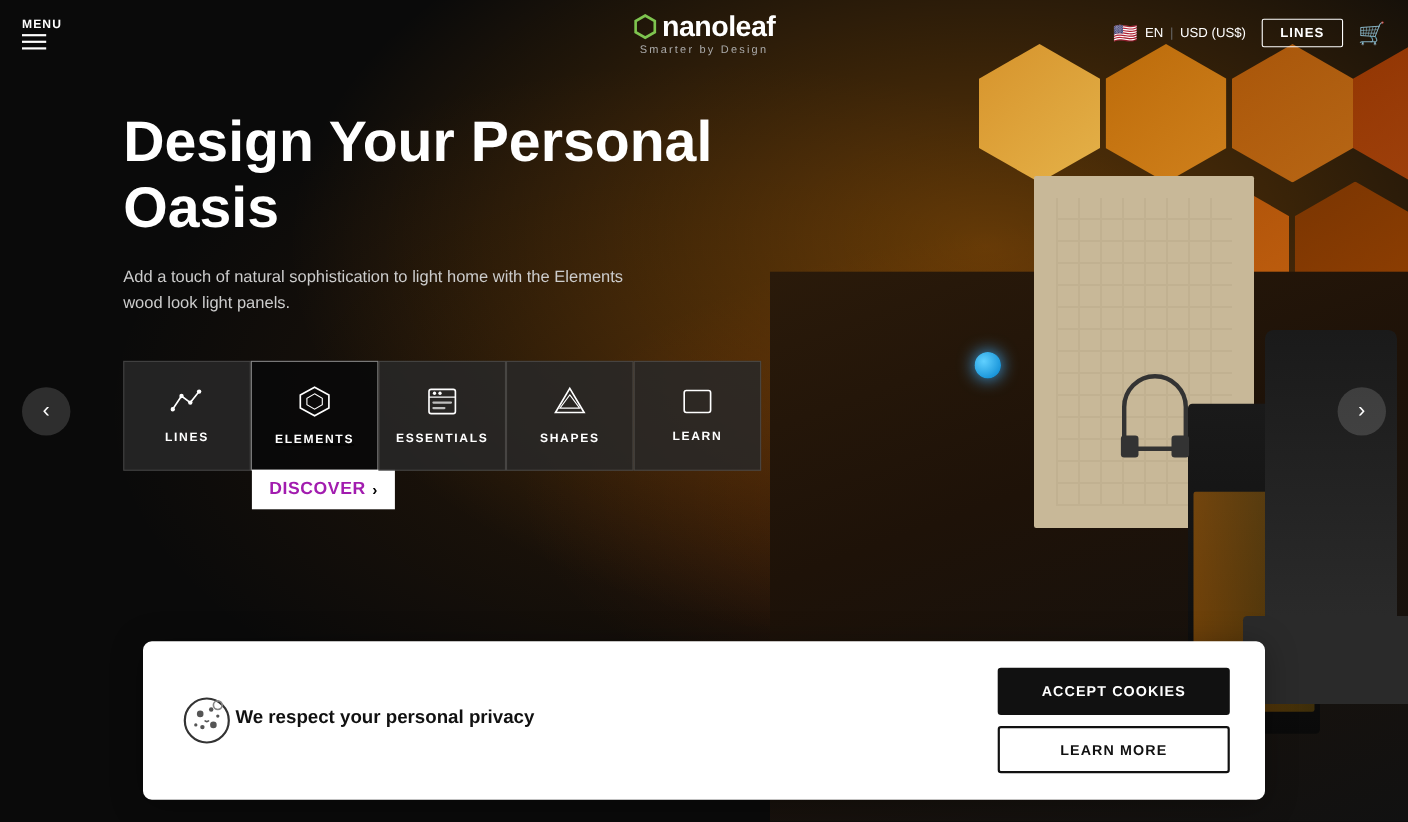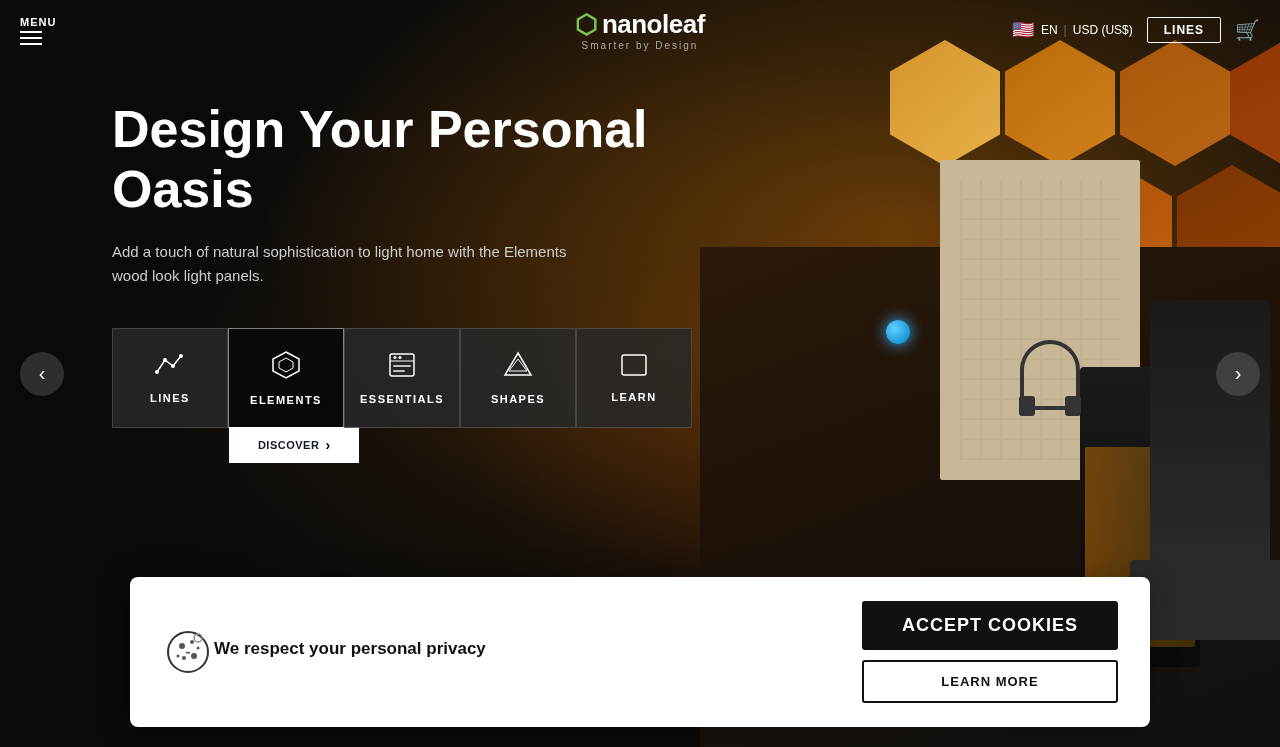--- a/index.html
+++ b/index.html
@@ -172,22 +172,22 @@
       width: 130px;
       height: 36px;
       background: #fff;
       display: flex;
       align-items: center;
       justify-content: center;
       gap: 6px;
       cursor: pointer;
     }
     .discover-label {
-      color: #0f172a;
-      font-size: 11px;
+      color: #a21caf;
+      font-size: 16px;
       font-weight: 700;
       letter-spacing: 0.5px;
     }
     .discover-arrow {
       color: #000;
       font-size: 14px;
       font-weight: 700;
     }
 
     
@@ -255,21 +255,21 @@
       display: flex;
       flex-direction: column;
       gap: 10px;
       flex-shrink: 0;
     }
     .cookie-accept-btn {
       background: #111;
       color: #fff;
       border: none;
       padding: 14px 40px;
-      font-size: 18px;
+      font-size: 13px;
       font-weight: 700;
       letter-spacing: 1px;
       cursor: pointer;
       white-space: nowrap;
       border-radius: 3px;
     }
     .cookie-learn-btn {
       background: #fff;
       color: #111;
       border: 2px solid #111;

